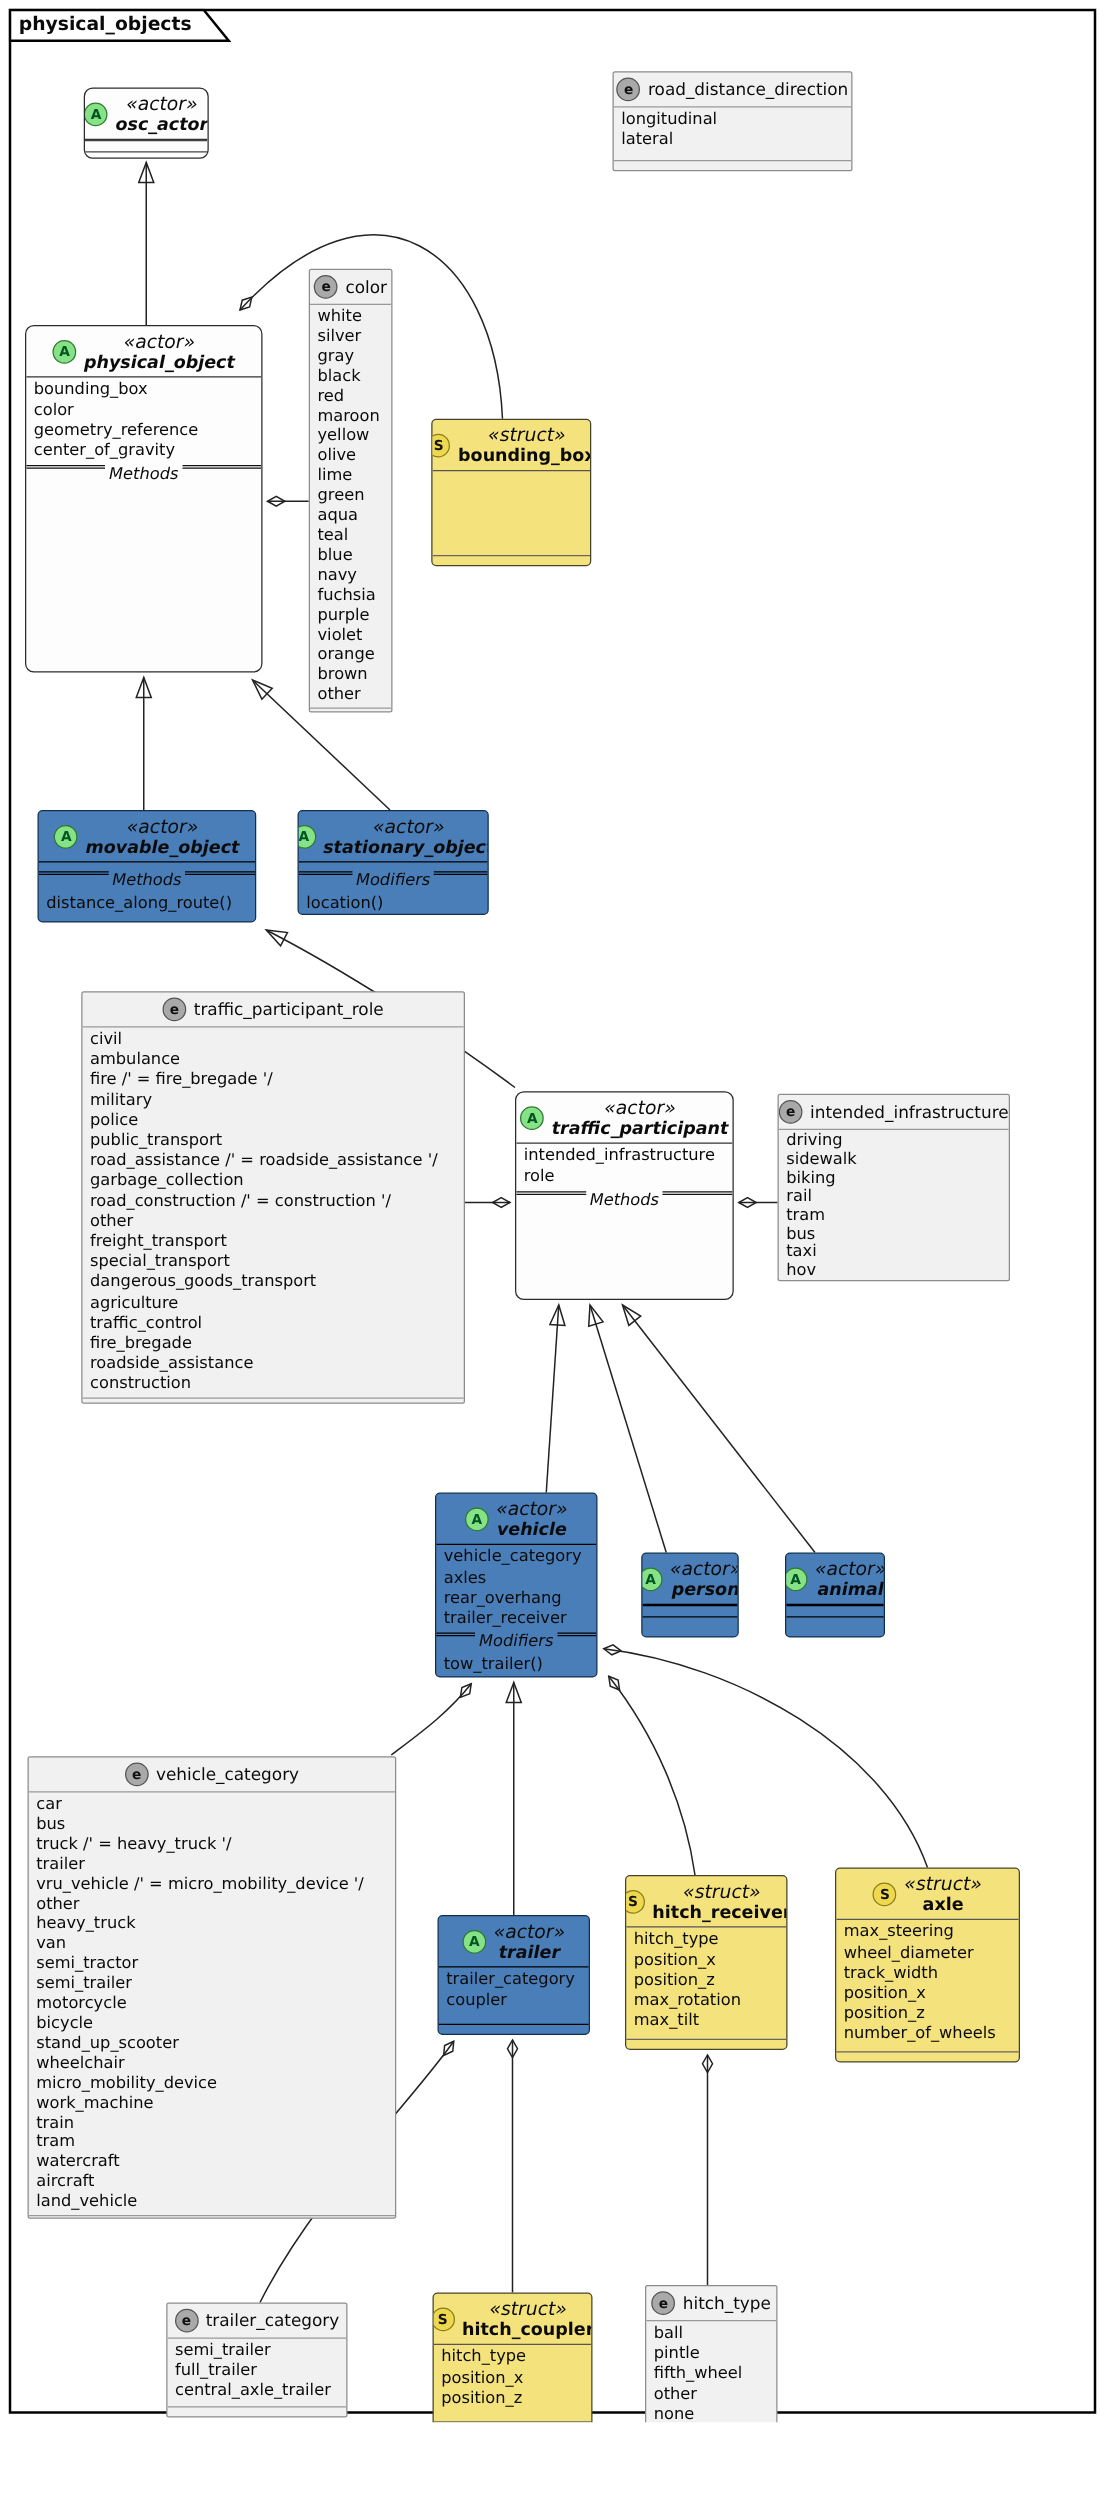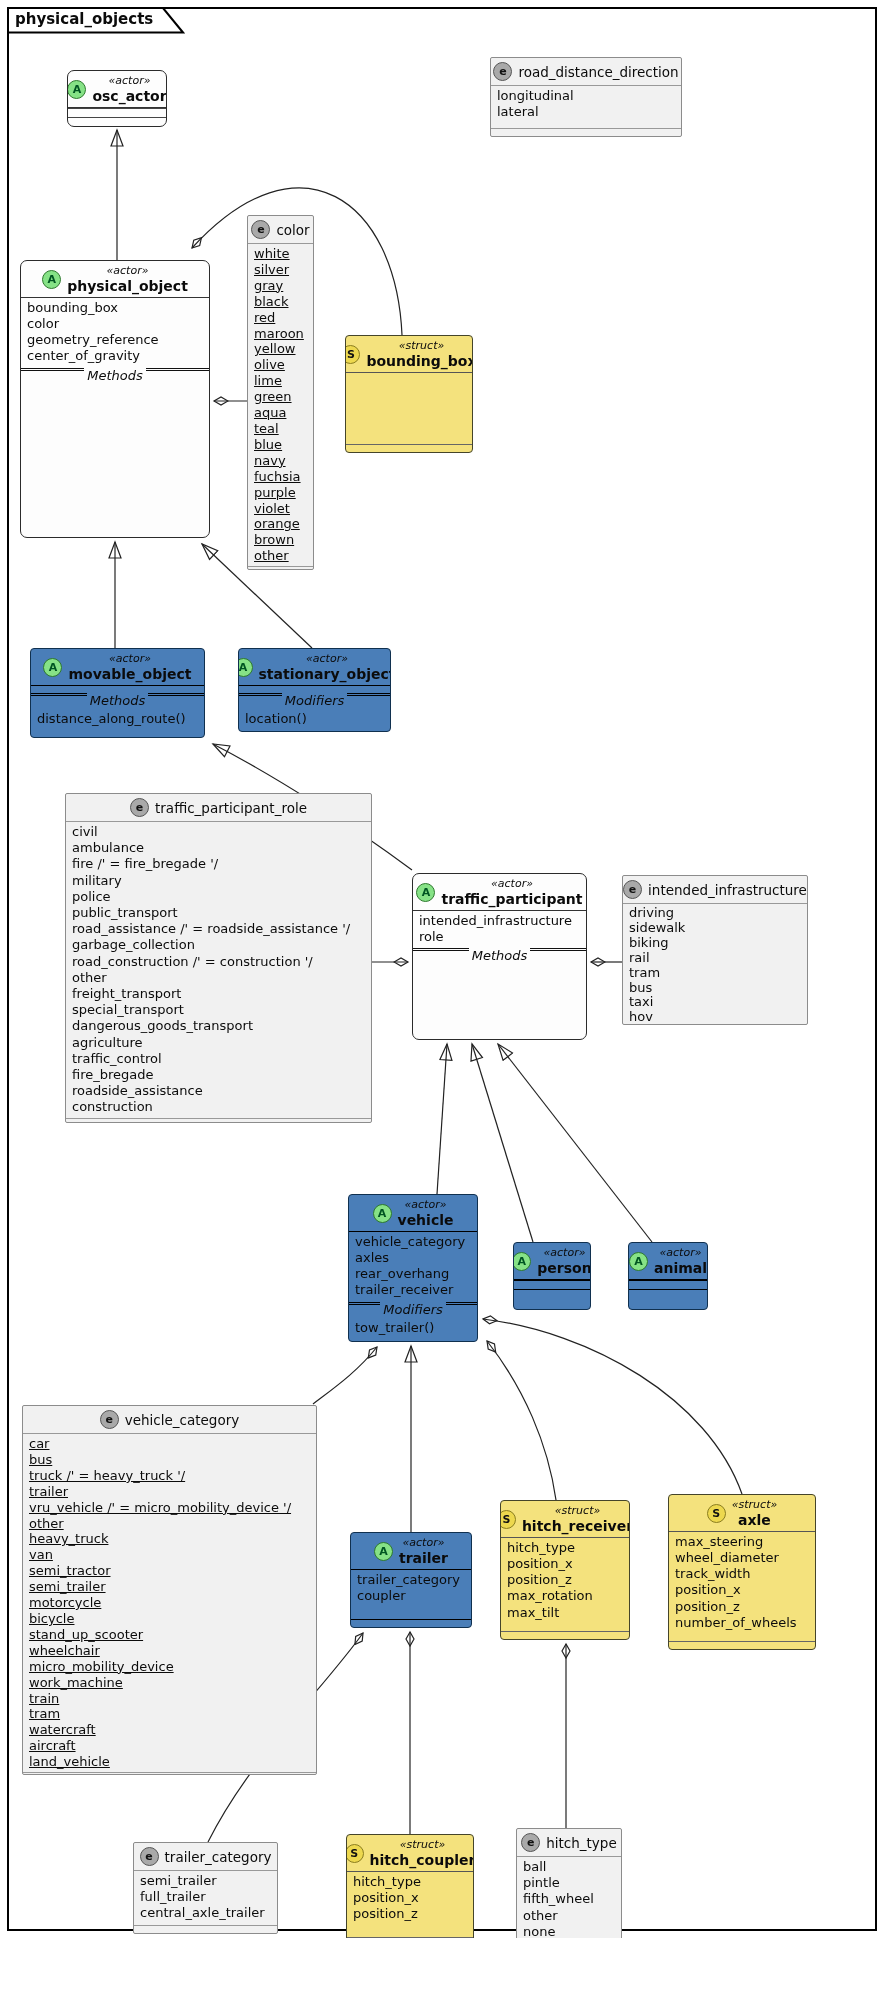--- a/index.html
+++ b/index.html
@@ -19,38 +19,38 @@
   .k-white{background:#fdfdfd;border:1.5px solid #2b2b2b;border-radius:7px;}
   .k-blue{background:#4a7eb8;border:1.5px solid #10304f;border-radius:4px;}
   .k-yellow{background:#f4e27d;border:1.5px solid #45452a;border-radius:4px;}
   .k-enum{background:#f1f1f1;border:1.2px solid #8c8c8c;border-radius:2px;}
 
   .hdr{display:flex;align-items:center;justify-content:center;gap:6px;
        padding:4px 6px 3px 6px;border-bottom:1px solid #333;flex:0 0 auto;}
   .k-blue .hdr{border-bottom-color:#000;}
   .k-yellow .hdr{border-bottom-color:#555;}
   .ttl{display:flex;flex-direction:column;align-items:center;line-height:1.15;}
-  .stereo{font-style:italic;font-size:11px;font-weight:normal;}
+  .stereo{font-style:italic;font-size:15px;font-weight:normal;}
   .cname{font-size:14px;font-weight:bold;}
-  .cname.it{text-align:right;}
+  .cname.it{font-style:italic;text-align:right;}
 
   .ehdr{display:flex;align-items:center;justify-content:center;gap:6px;
         padding:4px 4px;border-bottom:1px solid #999;flex:0 0 auto;}
   .ename{font-size:13.5px;}
 
   .badge{display:inline-flex;align-items:center;justify-content:center;
          width:17px;height:17px;border-radius:50%;font-size:11px;font-weight:bold;
          flex:0 0 auto;font-style:normal;}
   .b-a{background:#86e286;border:1px solid #2e7a2e;color:#063;color:#052;}
   .b-e{background:#a9a9a9;border:1px solid #555;color:#111;}
   .b-s{background:#edd84e;border:1px solid #8a7d1e;color:#111;}
 
   ul.members{list-style:none;margin:0;padding:2px 0;flex:0 0 auto;}
   ul.members li{line-height:16.2px;padding:0 6px;white-space:nowrap;}
-  ul.members.tight li{line-height:15.9px;text-decoration:underline;}
+  ul.members.tight li{line-height:15.9px;}
   ul.members.xtight li{line-height:14.9px;}
 
   .gsep{display:flex;align-items:flex-start;margin:1px 0;flex:0 0 auto;font-style:italic;}
   .gsep::before,.gsep::after{content:"";flex:1 1 auto;border-top:3px double #111;}
   .gsep span{padding:0 3px;font-size:13px;line-height:15px;}
   .k-blue .gsep::before,.k-blue .gsep::after{border-top-color:#000;}
 
   .blank{height:6px;flex:0 0 auto;}
   .foot{margin-top:auto;border-top:1px solid #999;height:7px;flex:0 0 auto;}
   .k-yellow .foot{border-top-color:#666;}

